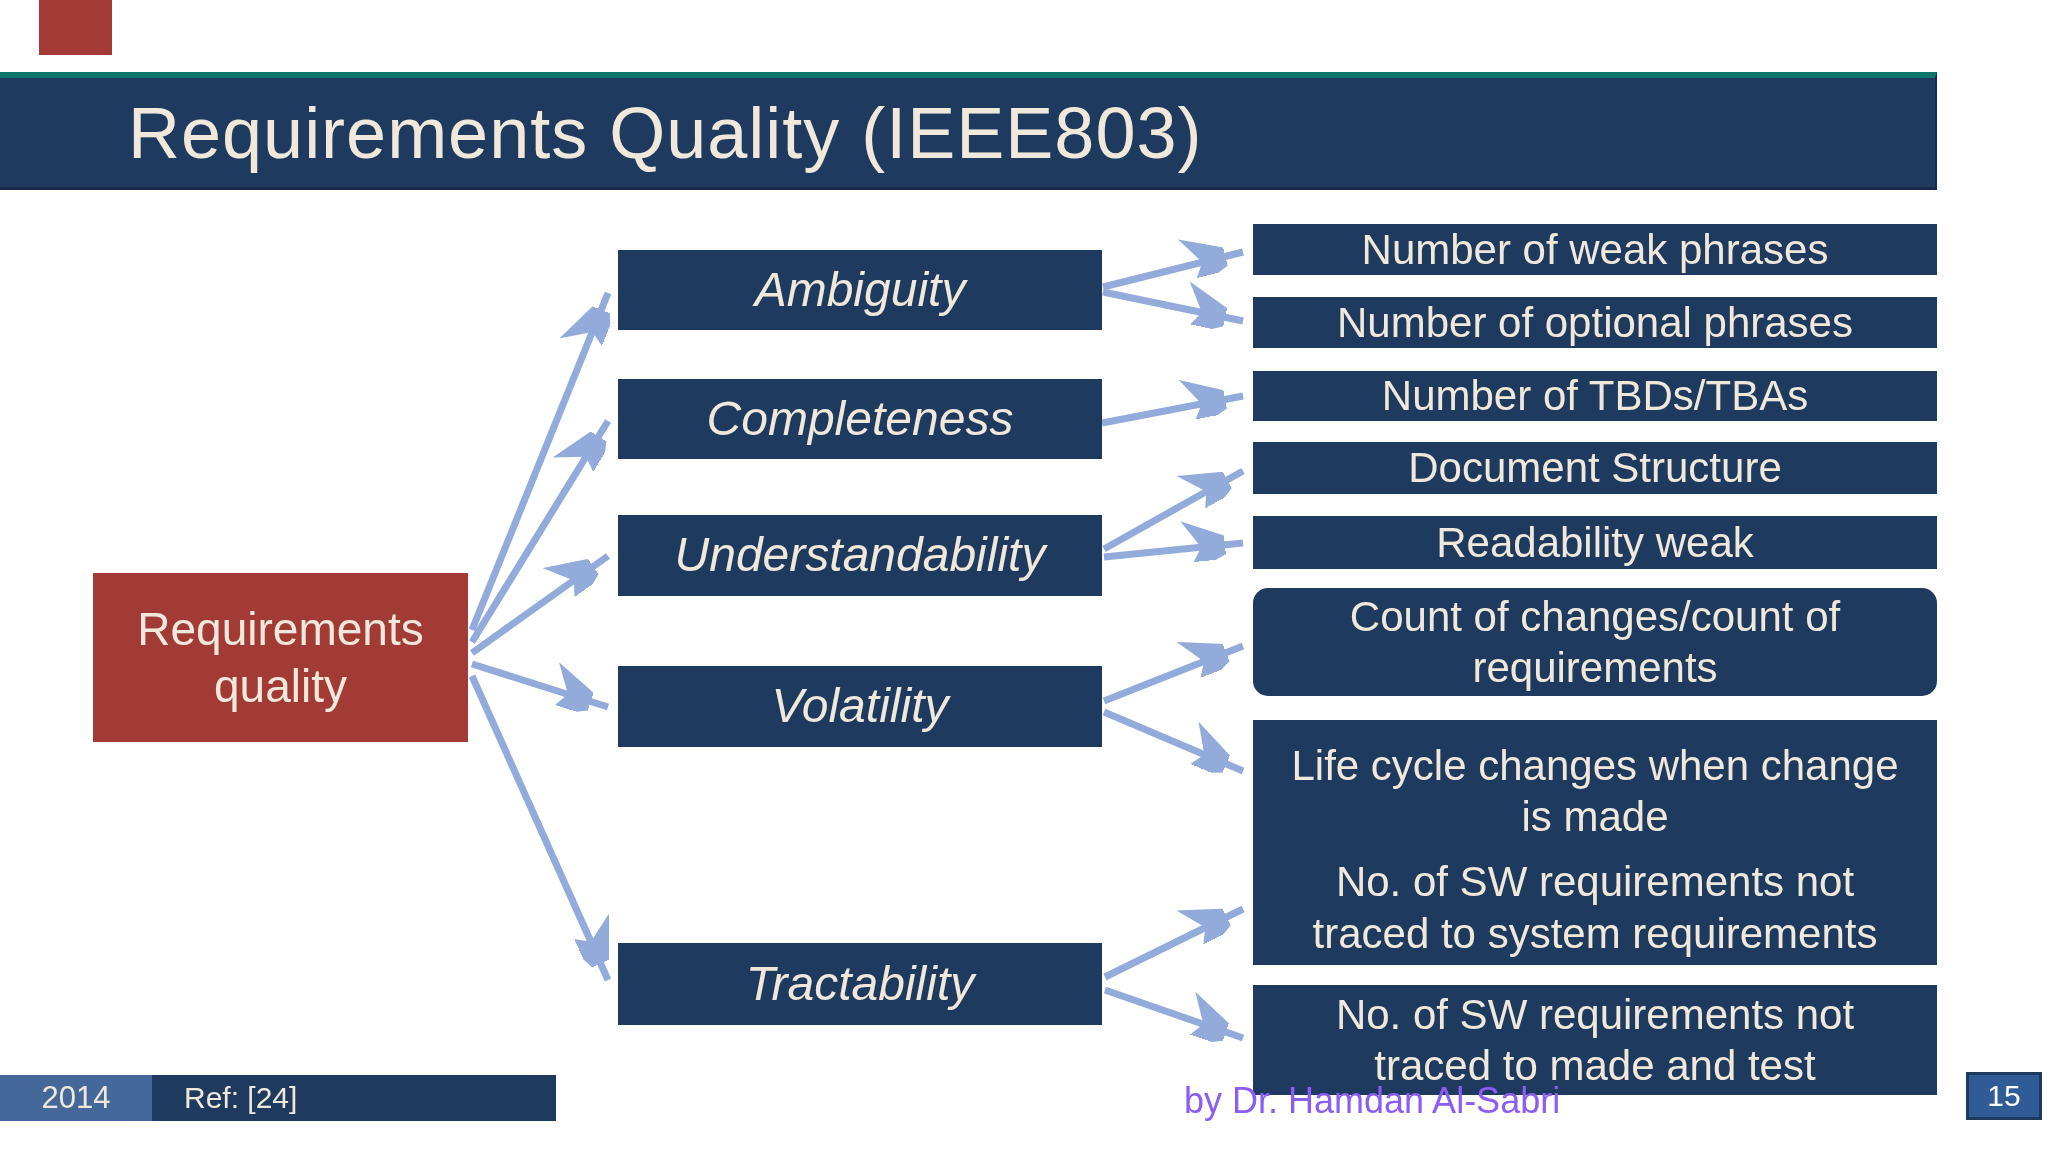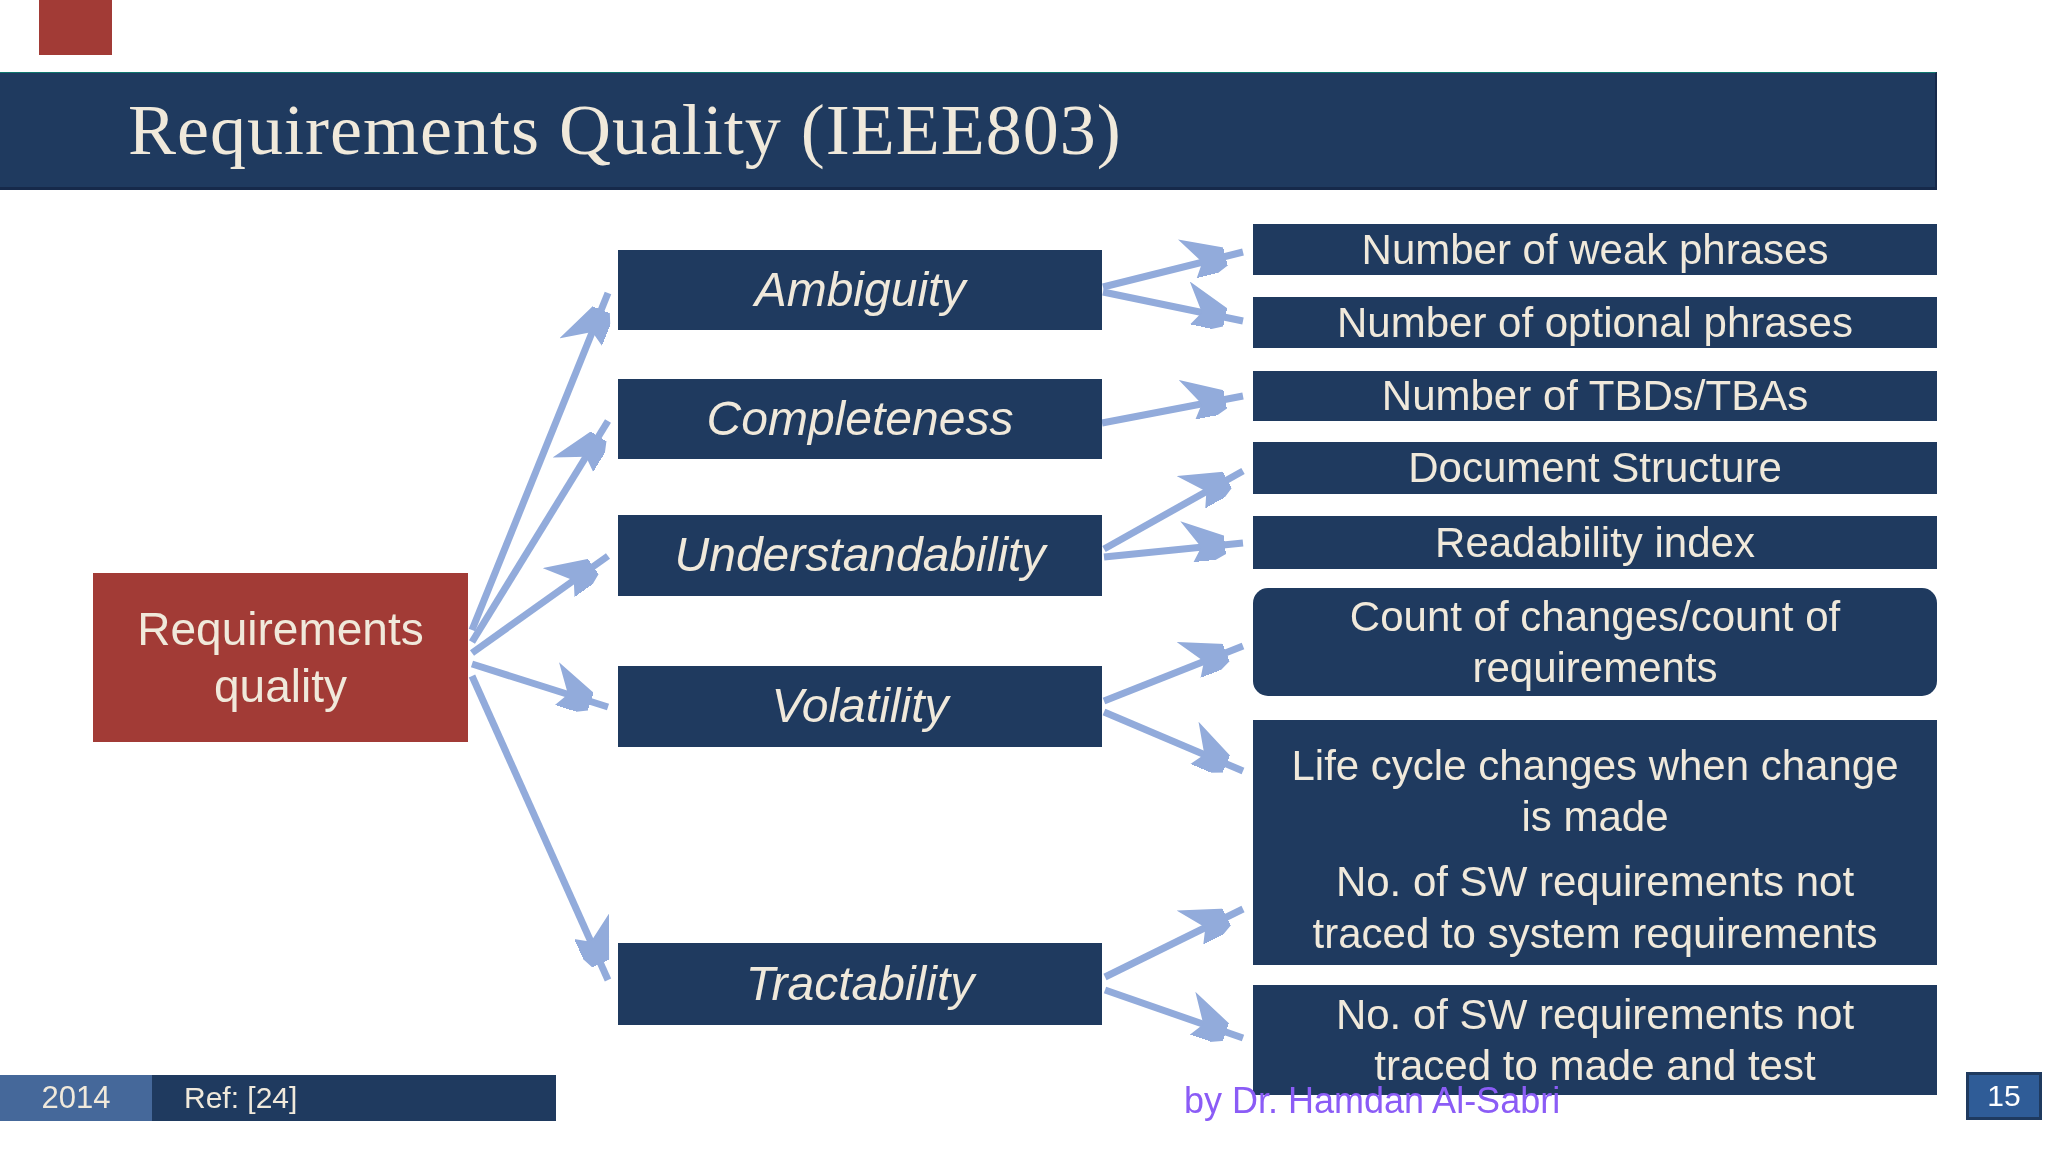--- a/index.html
+++ b/index.html
@@ -11,23 +11,23 @@
     font-family:"Liberation Sans", sans-serif;
   }
   
   #accent-rect{
     position:absolute;left:39px;top:0;width:73px;height:55px;
     background:var(--red,#A23B36);
   }
   #title-bar{
     position:absolute;left:0;top:72px;width:1937px;height:118px;
     background:var(--navy,#1F3A5F);
-    border-top:1px solid #0f766e;border-bottom:3px solid #16294a;border-right:2px solid #16294a;
+    border-top:6px solid #0f766e;border-bottom:3px solid #16294a;border-right:2px solid #16294a;
     box-sizing:border-box;
-    display:flex;align-items:center;font-family:Liberation Serif, serif;
+    display:flex;align-items:center;
   }
   #title-bar .title-text{
     color:var(--cream,#F0E9DB);
     font-size:72px;font-weight:400;letter-spacing:1px;
     padding-left:128px;white-space:nowrap;
   }
   
   .node{
     position:absolute;box-sizing:border-box;
     display:flex;align-items:center;justify-content:center;text-align:center;
@@ -125,21 +125,21 @@
   <div id="node-ambiguity" class="node navy mid">Ambiguity</div>
   <div id="node-completeness" class="node navy mid">Completeness</div>
   <div id="node-understandability" class="node navy mid">Understandability</div>
   <div id="node-volatility" class="node navy mid">Volatility</div>
   <div id="node-tractability" class="node navy mid">Tractability</div>
 
   <div id="metric-weak-phrases" class="node navy metric">Number of weak phrases</div>
   <div id="metric-optional-phrases" class="node navy metric">Number of optional phrases</div>
   <div id="metric-tbds" class="node navy metric">Number of TBDs/TBAs</div>
   <div id="metric-doc-structure" class="node navy metric">Document Structure</div>
-  <div id="metric-readability" class="node navy metric">Readability index</div>
+  <div id="metric-readability" class="node navy metric">Readability weak</div>
   <div id="metric-count-changes" class="node navy metric">Count of changes/count of requirements</div>
   <div id="metric-lifecycle" class="node navy metric">Life cycle changes when change is made</div>
   <div id="metric-sw-system" class="node navy metric">No. of SW requirements not traced to system requirements</div>
   <div id="metric-sw-code" class="node navy metric">No. of SW requirements not traced to made and test</div>
 
   <div id="footer-year">2014</div>
   <div id="footer-ref">Ref: [24]</div>
   <div id="footer-author">by Dr. Hamdan Al-Sabri</div>
   <div id="page-number-box">15</div>
 

